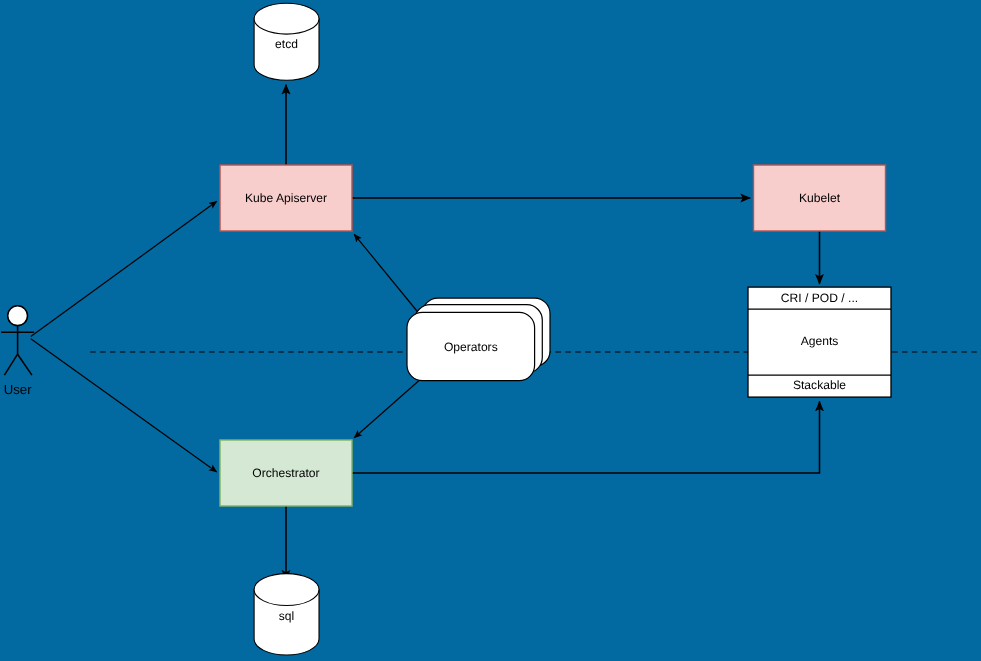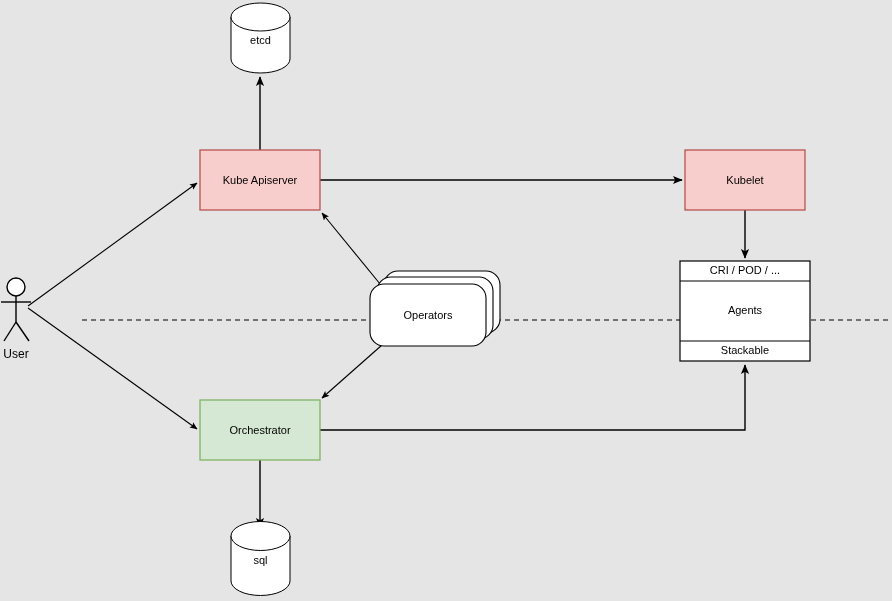--- a/index.html
+++ b/index.html
@@ -7,21 +7,21 @@
     padding: 0;
     background: #ffffff;
   }
   body {
     font-family: "Liberation Sans", sans-serif;
   }
   #canvas {
     position: relative;
     width: 892px;
     height: 601px;
-    background: #e5e5e5;
+    background: #0369a1;
     overflow: hidden;
   }
   #diagram-svg {
     position: absolute;
     top: 0;
     left: 0;
     width: 892px;
     height: 601px;
   }
   .node-label {

